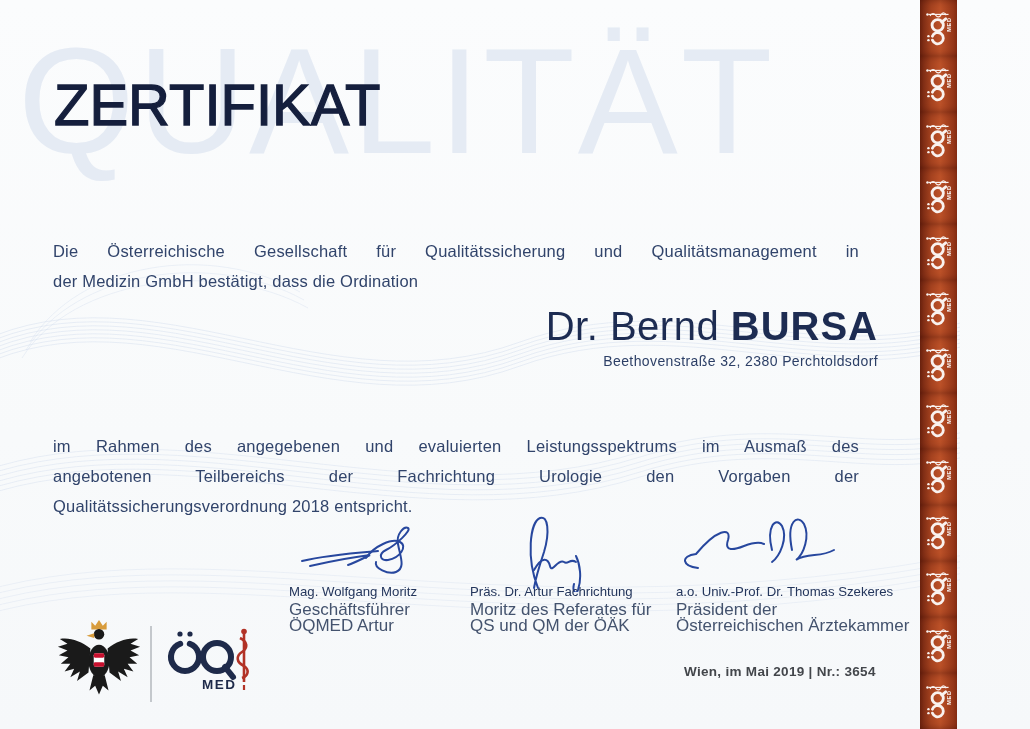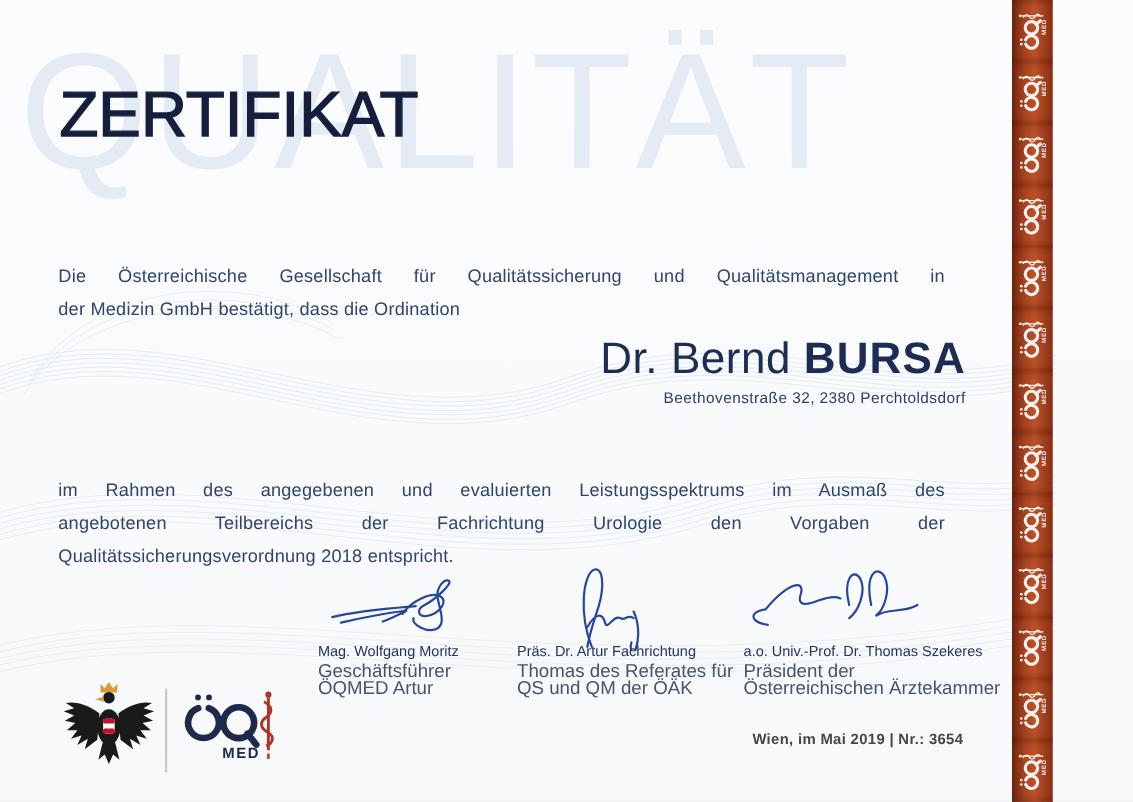--- a/index.html
+++ b/index.html
@@ -124,21 +124,21 @@
     <div class="rl">ÖQMED Artur</div>
   </div>
 
   <svg class="sig-svg" style="left:486px; top:512px;" width="120" height="80" viewBox="0 0 120 80">
     <path d="M52,76 C40,46 44,10 54,6 C62,3 64,20 58,40 C54,52 50,64 48,76"></path>
     <path d="M48,58 C56,44 62,46 64,54 C66,62 72,46 78,50 C82,53 84,46 90,50"></path>
     <path d="M90,44 C94,52 96,66 92,78 C90,83 86,80 88,72"></path>
   </svg>
   <div class="sig-block" style="left:470px; top:584px;">
     <div class="nm">Präs. Dr. Artur Fachrichtung</div>
-    <div class="rl">Thomas des Referates für</div>
+    <div class="rl">Moritz des Referates für</div>
     <div class="rl">QS und QM der ÖÄK</div>
   </div>
 
   <svg class="sig-svg" style="left:668px; top:510px;" width="180" height="72" viewBox="0 0 180 72">
     <path d="M30,58 C14,56 12,46 28,44 C48,20 64,16 60,30 C56,42 66,40 76,36 C84,33 92,32 96,34"></path>
     <path d="M104,40 C98,16 108,6 114,16 C120,28 112,46 104,52"></path>
     <path d="M124,40 C118,10 130,4 136,14 C142,26 136,44 128,50 C140,42 152,48 166,40"></path>
   </svg>
   <div class="sig-block" style="left:676px; top:584px;">
     <div class="nm">a.o. Univ.-Prof. Dr. Thomas Szekeres</div>

